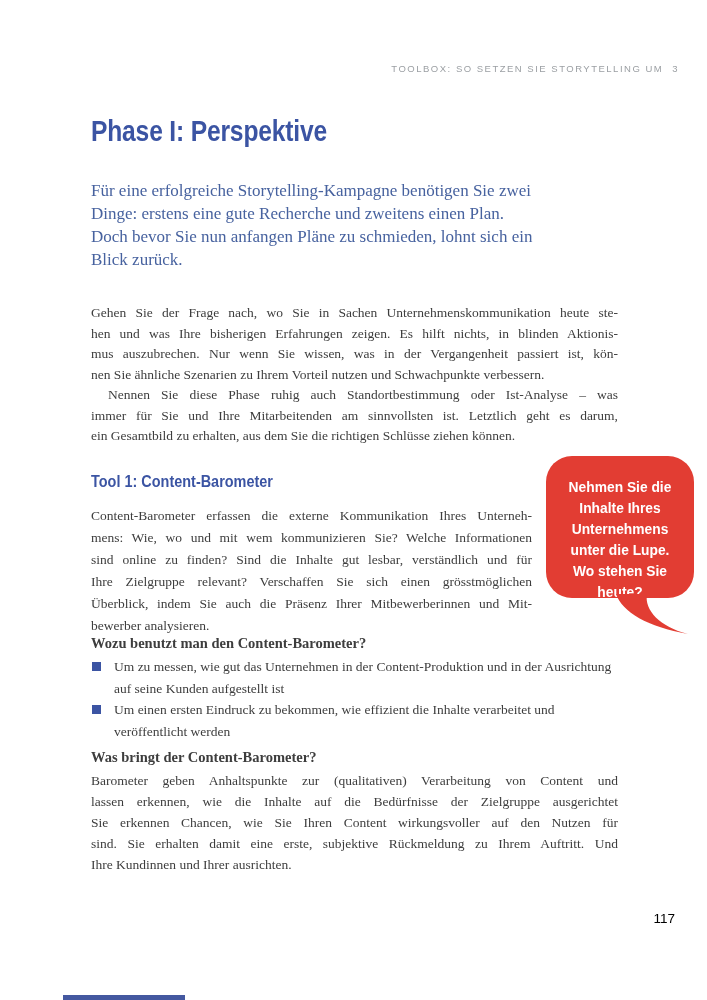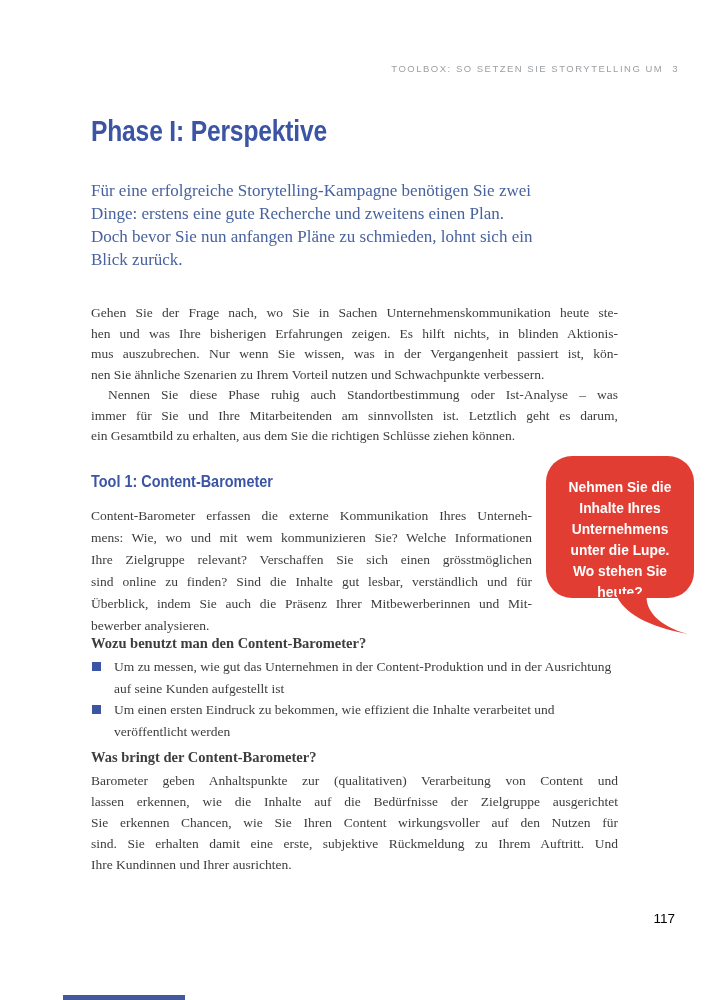--- a/index.html
+++ b/index.html
@@ -126,22 +126,22 @@
       </div>
   </div>
 
   <h2 class="tool-heading">
     <span class="cond">Tool 1: Content-Barometer</span>
   </h2>
 
   <div class="tool-body para lines">
       <div class="ln">Content-Barometer erfassen die externe Kommunikation Ihres Unterneh-</div>
       <div class="ln">mens: Wie, wo und mit wem kommunizieren Sie? Welche Informationen</div>
+      <div class="ln">sind online zu finden? Sind die Inhalte gut lesbar, verständlich und für</div>
       <div class="ln">Ihre Zielgruppe relevant? Verschaffen Sie sich einen grösstmöglichen</div>
-      <div class="ln">sind online zu finden? Sind die Inhalte gut lesbar, verständlich und für</div>
       <div class="ln">Überblick, indem Sie auch die Präsenz Ihrer Mitbewerberinnen und Mit-</div>
       <div class="ln last">bewerber analysieren.</div>
     </div>
 
   <div class="bubble">
     <div class="bubble-body">
       <div class="bubble-textwrap">
         <div class="bubble-text lines center-lines">
             <div class="ln">Nehmen Sie die</div>
             <div class="ln">Inhalte Ihres</div>

